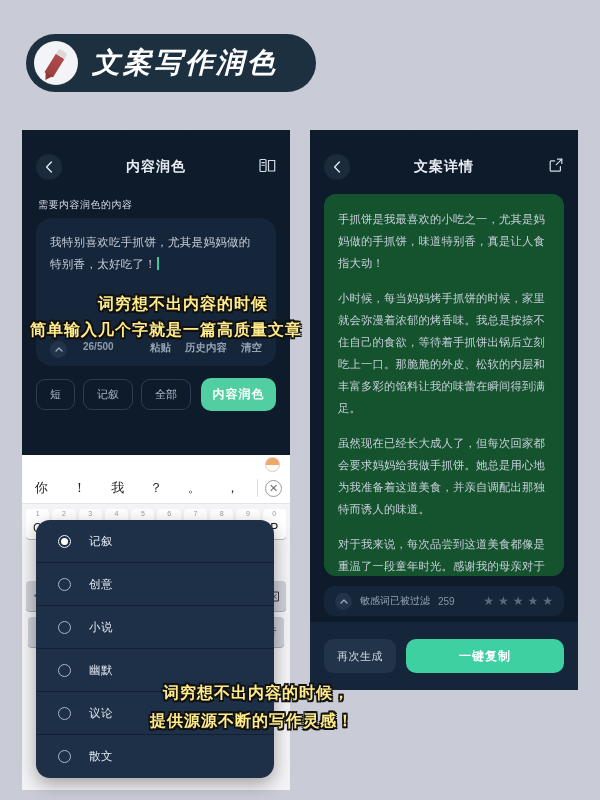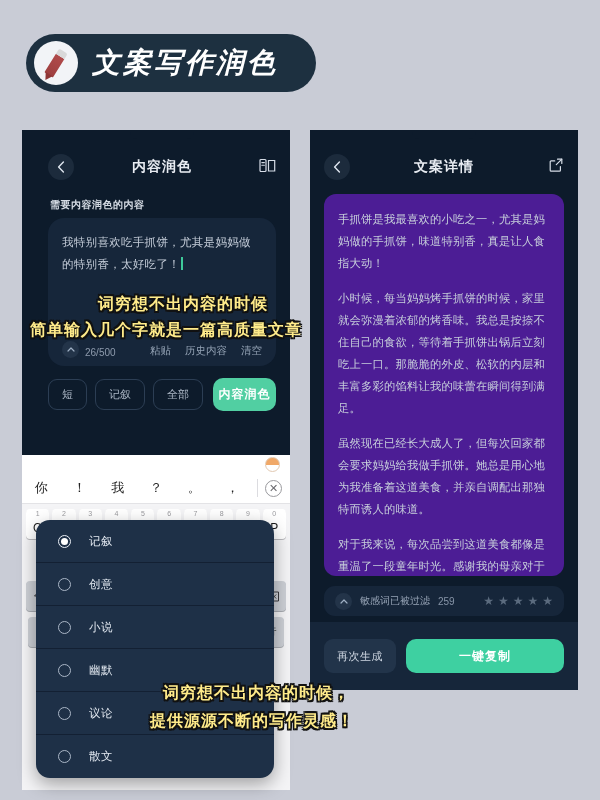--- a/index.html
+++ b/index.html
@@ -43,21 +43,21 @@
     letter-spacing: 3px; font-style: italic;
     white-space: nowrap;
   }
 
   
   .phone {
     position: absolute;
     background: #0d1b2b;
     overflow: hidden;
   }
-  .phone-left  { left: 22px;  top: 130px; width: 268px; height: 660px; padding-left: 12px; }
+  .phone-left  { left: 22px;  top: 130px; width: 268px; height: 660px; }
   .phone-right { left: 310px; top: 130px; width: 268px; height: 560px; }
 
   .statusbar {
     height: 14px; background: #0d1b2b; position: relative;
   }
   .statusbar .notch {
     position:absolute; left:50%; transform:translateX(-50%);
     top:0; width:64px; height:9px; background:#0d1b2b;
     border-radius:0 0 7px 7px;
   }
@@ -74,39 +74,40 @@
   }
   .nav-title {
     position: absolute; left: 0; right: 0; text-align: center;
     color: #e8ecf2; font-size: 14px; font-weight: bold;
     letter-spacing: 1px; pointer-events: none;
   }
   .nav-right { margin-left: auto; z-index:2; }
 
   
   .field-label {
-    color: #d5dbe4; font-size: 10px; font-weight: bold;
+    color: #d5dbe4; font-size: 10px; font-weight: normal;
     padding: 8px 16px 6px 16px; letter-spacing: .5px;
   }
   .editor-card {
     margin: 0 14px; background: #16263a;
     border-radius: 16px; padding: 14px 14px 8px 14px;
     min-height: 148px; display:flex; flex-direction:column;
   }
   .editor-text {
     color: #c5cdd9; font-size: 11.5px; line-height: 1.9;
     letter-spacing: .3px; flex: 1 1 auto;
   }
   .caret {
     display: inline-block; width: 1.5px; height: 13px;
     background: #3ec99a; vertical-align: -2px; margin-left: 1px;
   }
   .editor-foot {
-    display: flex; align-items: flex-end; gap: 6px;
+    display: flex; align-items: flex-start; gap: 16px;
     padding-top: 6px;
+    font-weight: bold;
   }
   .collapse-btn {
     width: 17px; height: 17px; border-radius: 50%;
     background: #233449; display:flex; align-items:center; justify-content:center;
     flex: 0 0 auto;
   }
   .counter { color: #8e9bad; font-size: 10px; }
   .foot-actions { margin-left: auto; display: flex; gap: 14px; }
   .foot-actions span { color: #93a2b4; font-size: 10.5px; }
 
@@ -193,21 +194,21 @@
     display:flex; align-items:center; justify-content:center;
   }
   .radio.on { border-color: #e9eef5; }
   .radio.on::after {
     content:""; width: 7px; height: 7px; border-radius: 50%; background: #ffffff;
   }
   .dd-label { color: #e3e9f1; font-size: 11.5px; margin-left: 18px; letter-spacing:.5px; }
 
   
   .result-card {
-    margin: 4px 14px 0 14px; background: #4c1d95;
+    margin: 4px 14px 0 14px; background: #14532d;
     border-radius: 12px; padding: 14px 14px;
     height: 382px; overflow: hidden;
   }
   .result-card p {
     color: #c7cfdb; font-size: 11.3px; line-height: 1.95;
     letter-spacing: .2px; margin-bottom: 13px;
   }
   .result-card p:last-child { margin-bottom: 0; }
 
   .filter-card {

